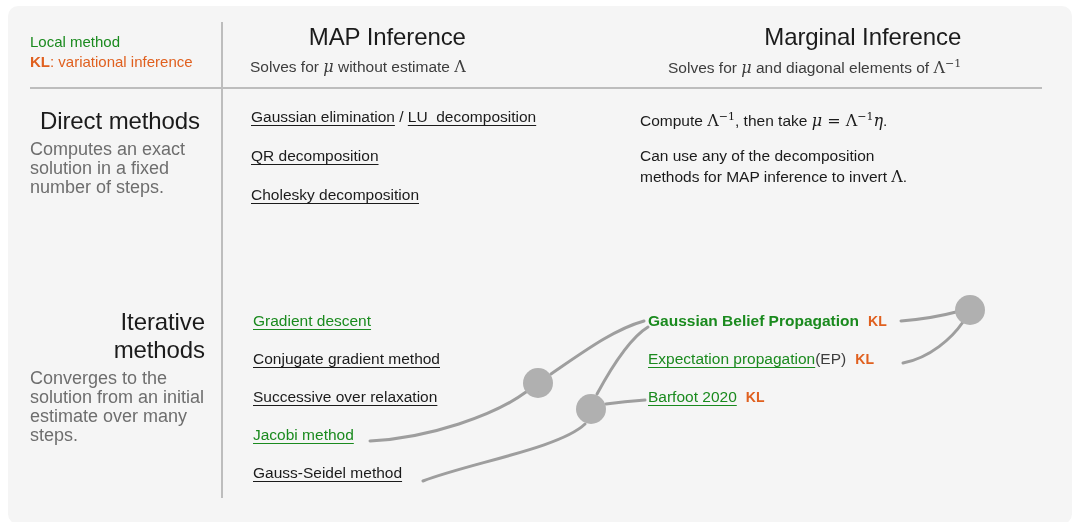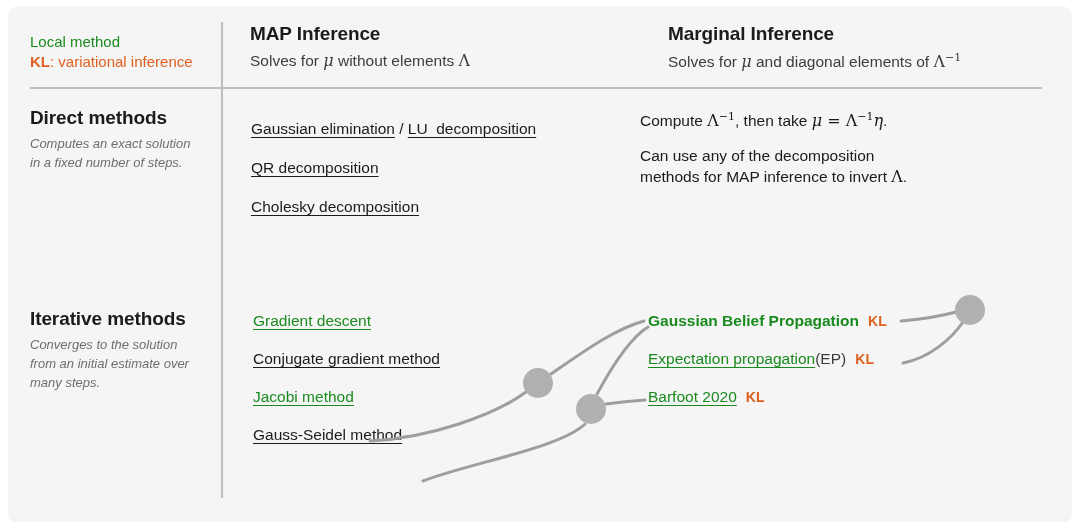--- a/index.html
+++ b/index.html
@@ -25,35 +25,35 @@
     top: 6px;
     width: 1064px;
     height: 518px;
     background: #f5f5f5;
     border-radius: 10px;
     box-sizing: border-box;
   }
 
   
   .ttl {
-    font-size: 19px;
-    font-weight: bold;
+    font-size: 24px;
+    font-weight: normal;
     color: #1b1b1b;
     letter-spacing: -0.1px;
+    text-align: right;
   }
   .sub {
     font-size: 15.5px;
     color: #3d3d3d;
     font-weight: normal;
   }
   .mut {
-    font-size: 13px;
+    font-size: 18px;
     color: #6e6e6e;
     line-height: 19px;
-    font-style: italic;
   }
   .meth {
     font-size: 15.5px;
     color: #1b1b1b;
     text-decoration: underline;
     text-underline-offset: 3px;
     text-decoration-thickness: 1px;
     white-space: pre;
   }
   .meth.green {
@@ -128,21 +128,21 @@
   #hdr-map  { position: absolute; left: 250px; top: 23px; }
   #hdr-marg { position: absolute; left: 668px; top: 23px; }
   .hdr-title { margin-bottom: 6px; }
 
   
   #row-direct-label    { position: absolute; left: 30px; top: 107px; width: 170px; }
   #row-iterative-label { position: absolute; left: 30px; top: 308px; width: 175px; }
   .row-label-title { margin-bottom: 5px; }
 
   
-  #cell-direct-map    { position: absolute; left: 251px; top: 120px; }
+  #cell-direct-map    { position: absolute; left: 251px; top: 108px; }
   #cell-direct-marg   { position: absolute; left: 640px; top: 106px; width: 380px; }
   #cell-iter-map      { position: absolute; left: 253px; top: 312px; }
   #cell-iter-marg     { position: absolute; left: 648px; top: 312px; }
 
   .item { height: 39px; }
   .item-tight { height: 38px; }
   .para { font-size: 15.5px; color: #1b1b1b; line-height: 21px; }
   .para.gap { margin-top: 14px; }
 
   .row-inline { display: flex; align-items: baseline; }
@@ -165,21 +165,21 @@
   <div class="vrule"></div>
   <div class="hrule"></div>
 
   <div id="legend">
     <div class="l1">Local method</div>
     <div class="l2"><b>KL</b><span class="c">: variational inference</span></div>
   </div>
 
   <div id="hdr-map">
     <div class="ttl hdr-title">MAP Inference</div>
-    <div class="sub"><span>Solves for </span><span class="math">μ</span><span> without elements </span><span class="mathup">Λ</span></div>
+    <div class="sub"><span>Solves for </span><span class="math">μ</span><span> without estimate </span><span class="mathup">Λ</span></div>
   </div>
 
   <div id="hdr-marg">
     <div class="ttl hdr-title">Marginal Inference</div>
     <div class="sub"><span>Solves for </span><span class="math">μ</span><span> and diagonal elements of </span><span class="mathup">Λ</span><span class="sup">−1</span></div>
   </div>
 
   <div id="row-direct-label">
     <div class="ttl row-label-title">Direct methods</div>
     <div class="mut">Computes an exact solution in a fixed number of steps.</div>
@@ -197,20 +197,21 @@
   </div>
 
   <div id="cell-direct-marg">
     <div class="para"><span>Compute  </span><span class="mathup">Λ</span><span class="sup">−1</span><span>, then take </span><span class="math">μ</span><span class="mathup"> = </span><span class="mathup">Λ</span><span class="sup">−1</span><span class="math">η</span><span>.</span></div>
     <div class="para gap"><span>Can use any of the decomposition</span><br><span>methods for MAP inference to invert </span><span class="mathup">Λ</span><span>.</span></div>
   </div>
 
   <div id="cell-iter-map">
     <div class="item-tight"><a class="meth green" href="#">Gradient descent</a></div>
     <div class="item-tight"><a class="meth" href="#">Conjugate gradient method</a></div>
+    <div class="item-tight"><a class="meth" href="#">Successive over relaxation</a></div>
     <div class="item-tight"><a class="meth green" href="#">Jacobi method</a></div>
     <div class="item-tight"><a class="meth" href="#">Gauss-Seidel method</a></div>
   </div>
 
   <div id="cell-iter-marg">
     <div class="item-tight row-inline">
         <a class="meth green plain bold" href="#">Gaussian Belief Propagation</a>
         <span class="kl">KL</span>
       </div>
     <div class="item-tight row-inline">

